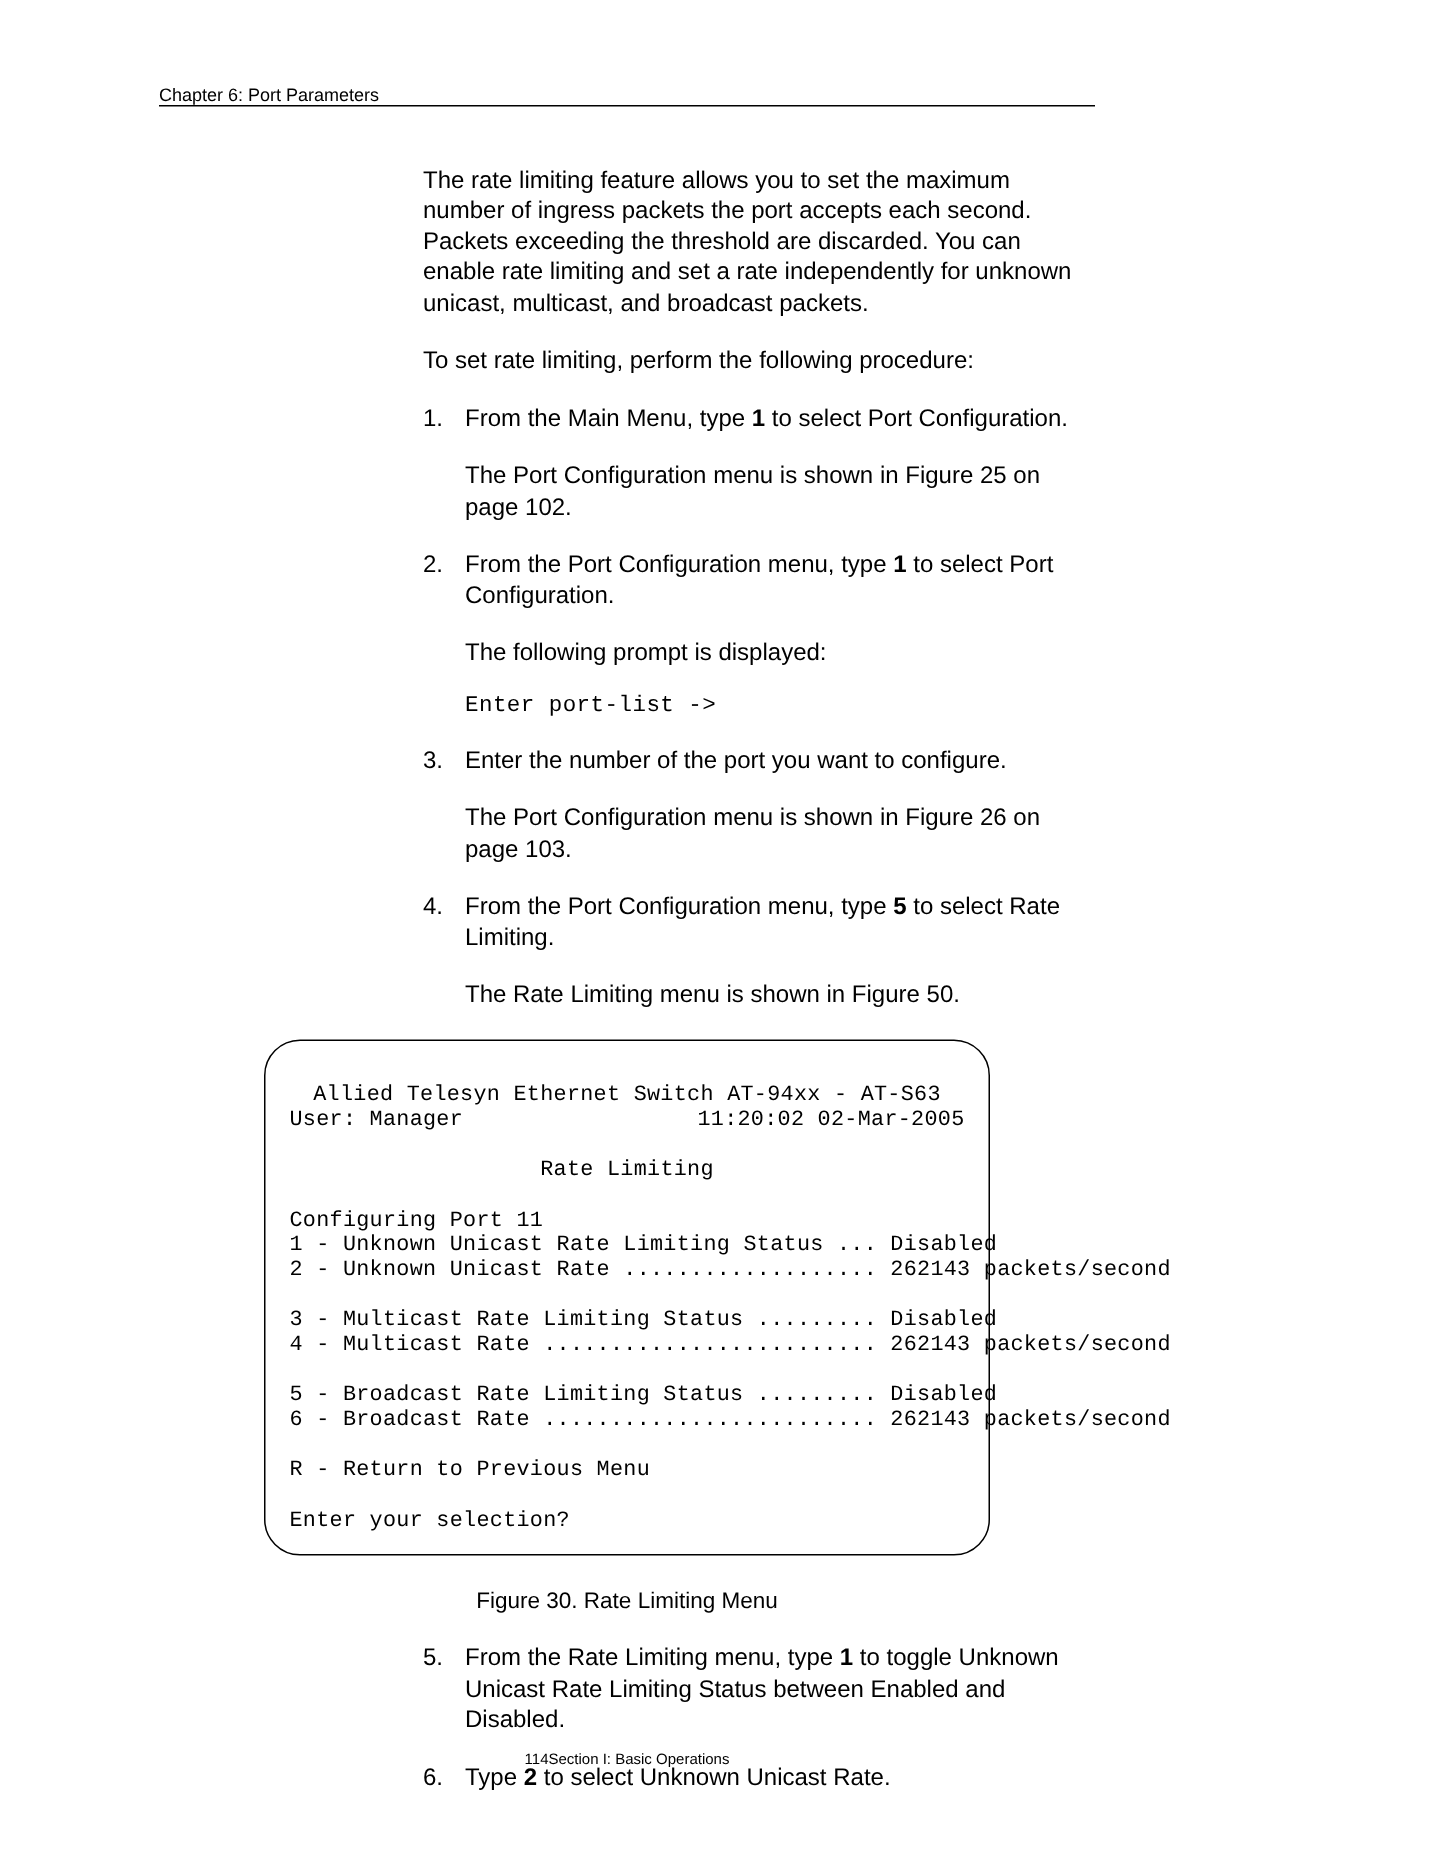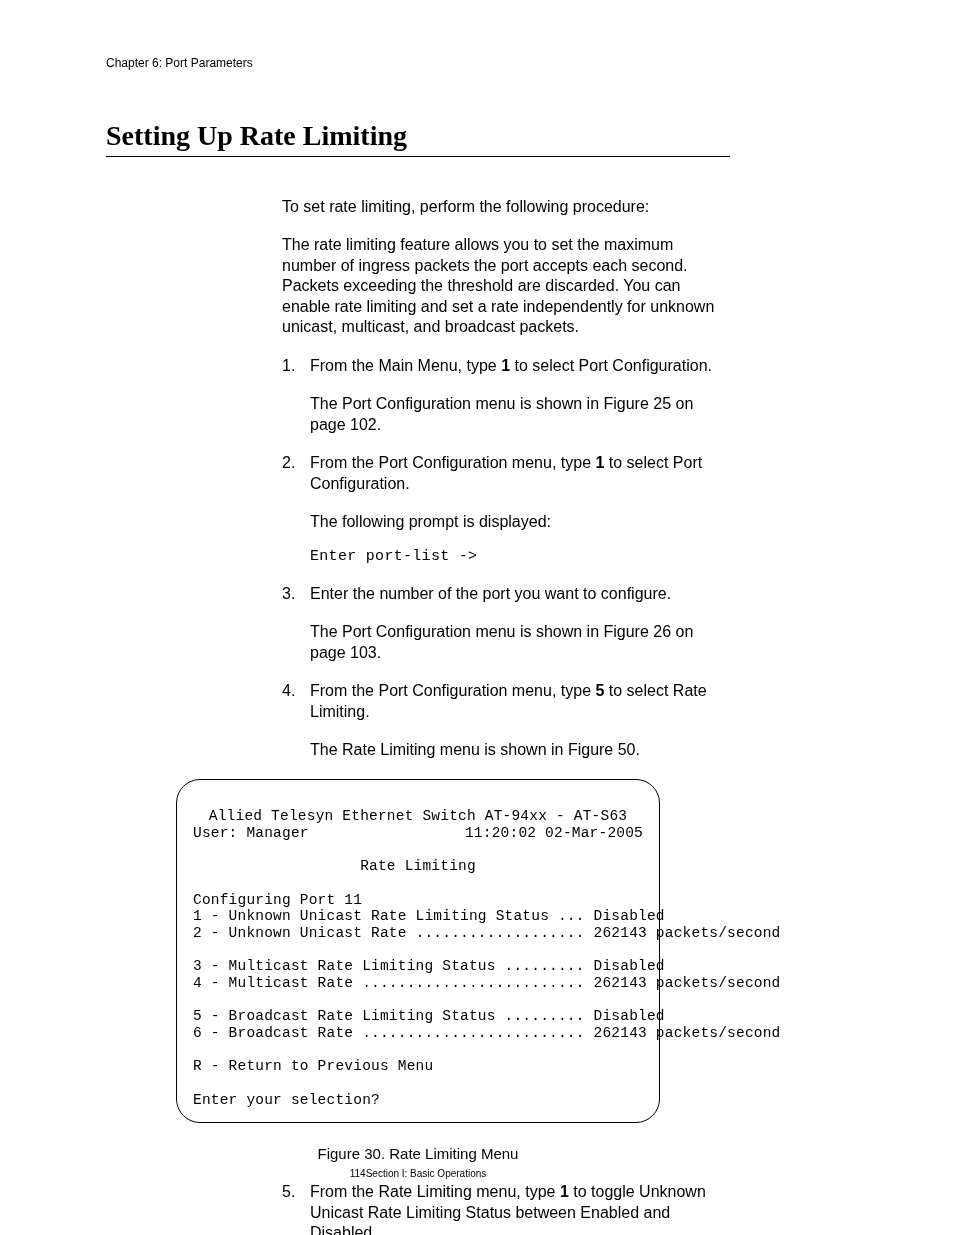--- a/index.html
+++ b/index.html
@@ -96,26 +96,25 @@
     font-size: 10px;
   }
   b { font-weight: bold; }
 </style>
 </head>
 <body>
 
 <div class="page">
   <div class="chapter-header">Chapter 6: Port Parameters</div>
 
-  <h1 class="section-title">Setting Up Rate Limiting</h1>
   <hr class="rule">
 
   <div class="body-col">
+    <p>The rate limiting feature allows you to set the maximum number of ingress packets the port accepts each second. Packets exceeding the threshold are discarded. You can enable rate limiting and set a rate independently for unknown unicast, multicast, and broadcast packets.</p>
     <p>To set rate limiting, perform the following procedure:</p>
-    <p>The rate limiting feature allows you to set the maximum number of ingress packets the port accepts each second. Packets exceeding the threshold are discarded. You can enable rate limiting and set a rate independently for unknown unicast, multicast, and broadcast packets.</p>
 
     <ol>
       <li>
         <span class="num">1.</span>
         <span><span>From the Main Menu, type </span><b>1</b><span> to select Port Configuration.</span></span>
         <div class="sub">The Port Configuration menu is shown in Figure 25 on page 102.</div>
       </li>
       <li>
         <span class="num">2.</span>
         <span><span>From the Port Configuration menu, type </span><b>1</b><span> to select Port Configuration.</span></span>

